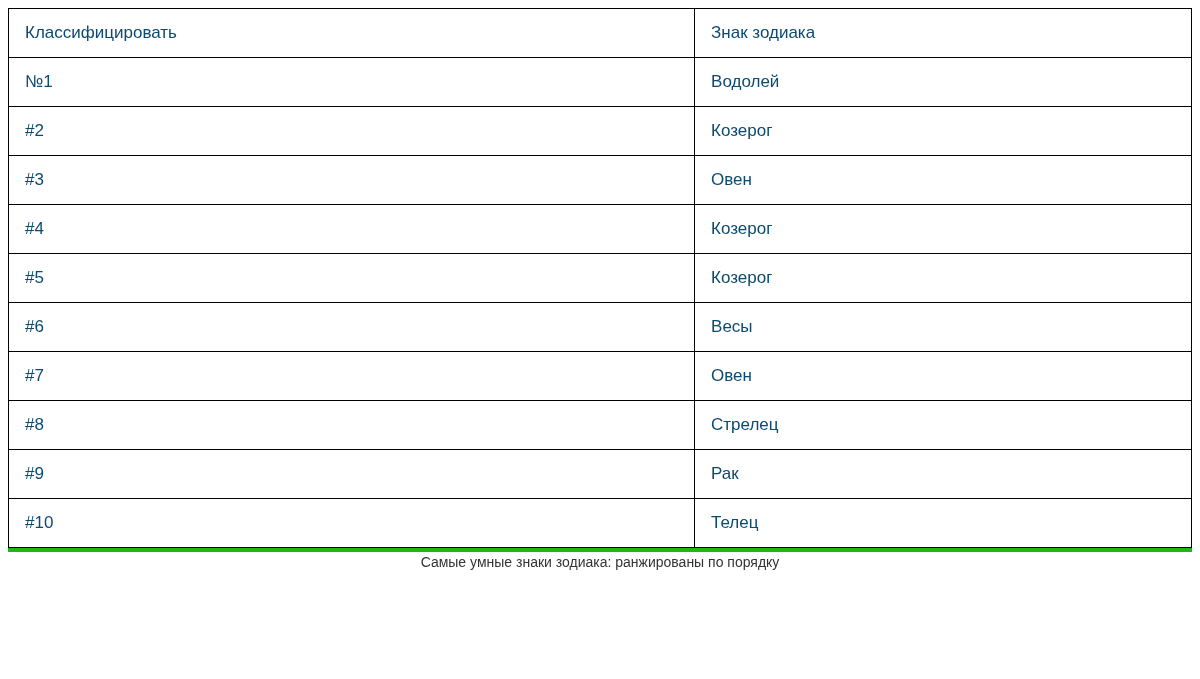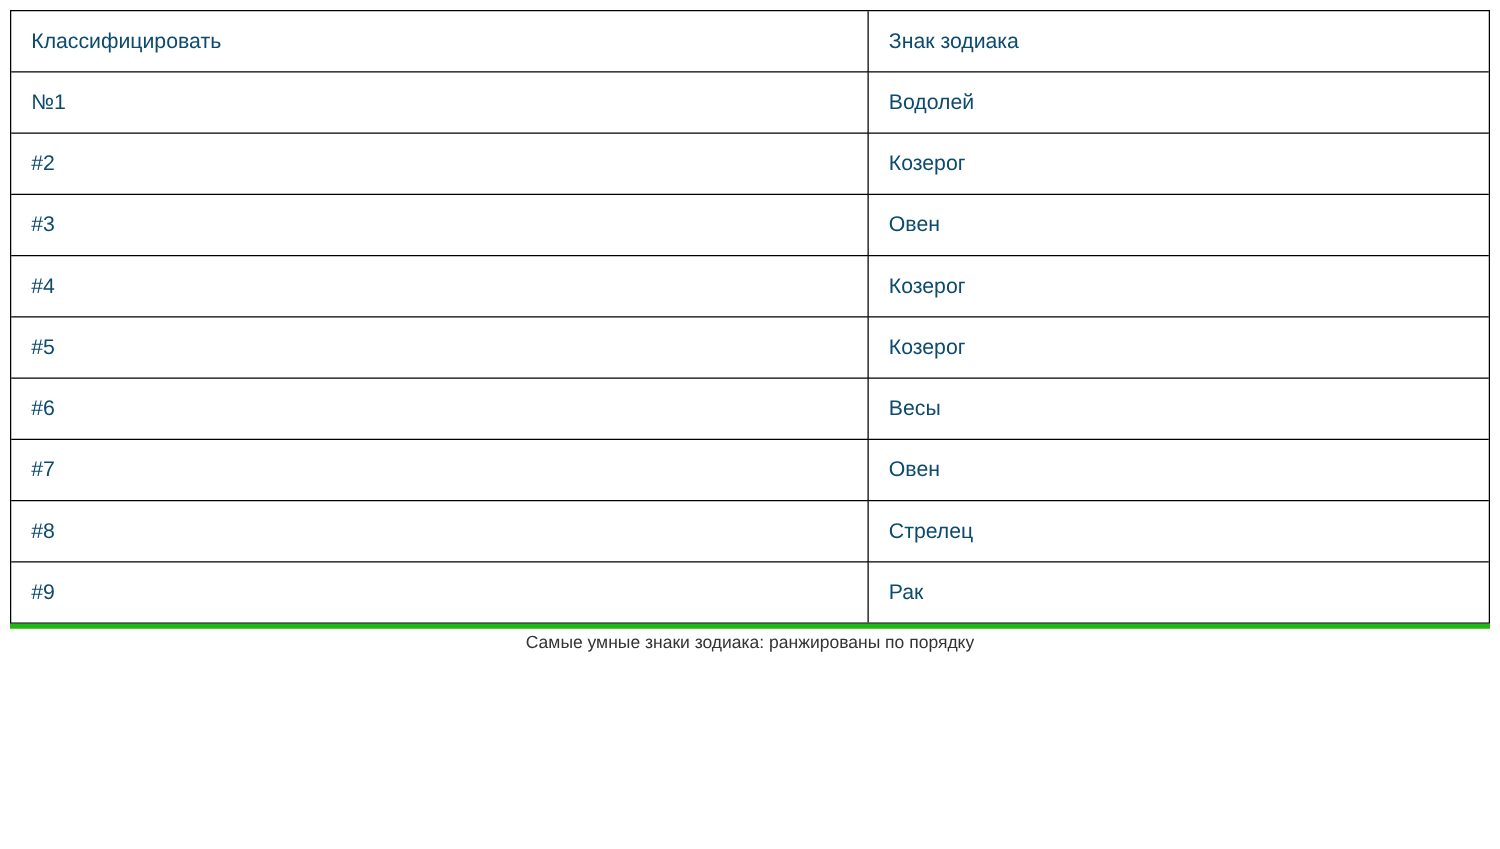--- a/index.html
+++ b/index.html
@@ -93,17 +93,21 @@
         <td>Овен</td>
       </tr>
       <tr>
         <td>#8</td>
         <td>Стрелец</td>
       </tr>
       <tr>
         <td>#9</td>
         <td>Рак</td>
       </tr>
+      <tr>
+        <td>#10</td>
+        <td>Телец</td>
+      </tr>
     </tbody>
   </table>
 </div>
 <div class="green-line"></div>
 <div class="caption">Самые умные знаки зодиака: ранжированы по порядку</div>
 
 </body></html>

